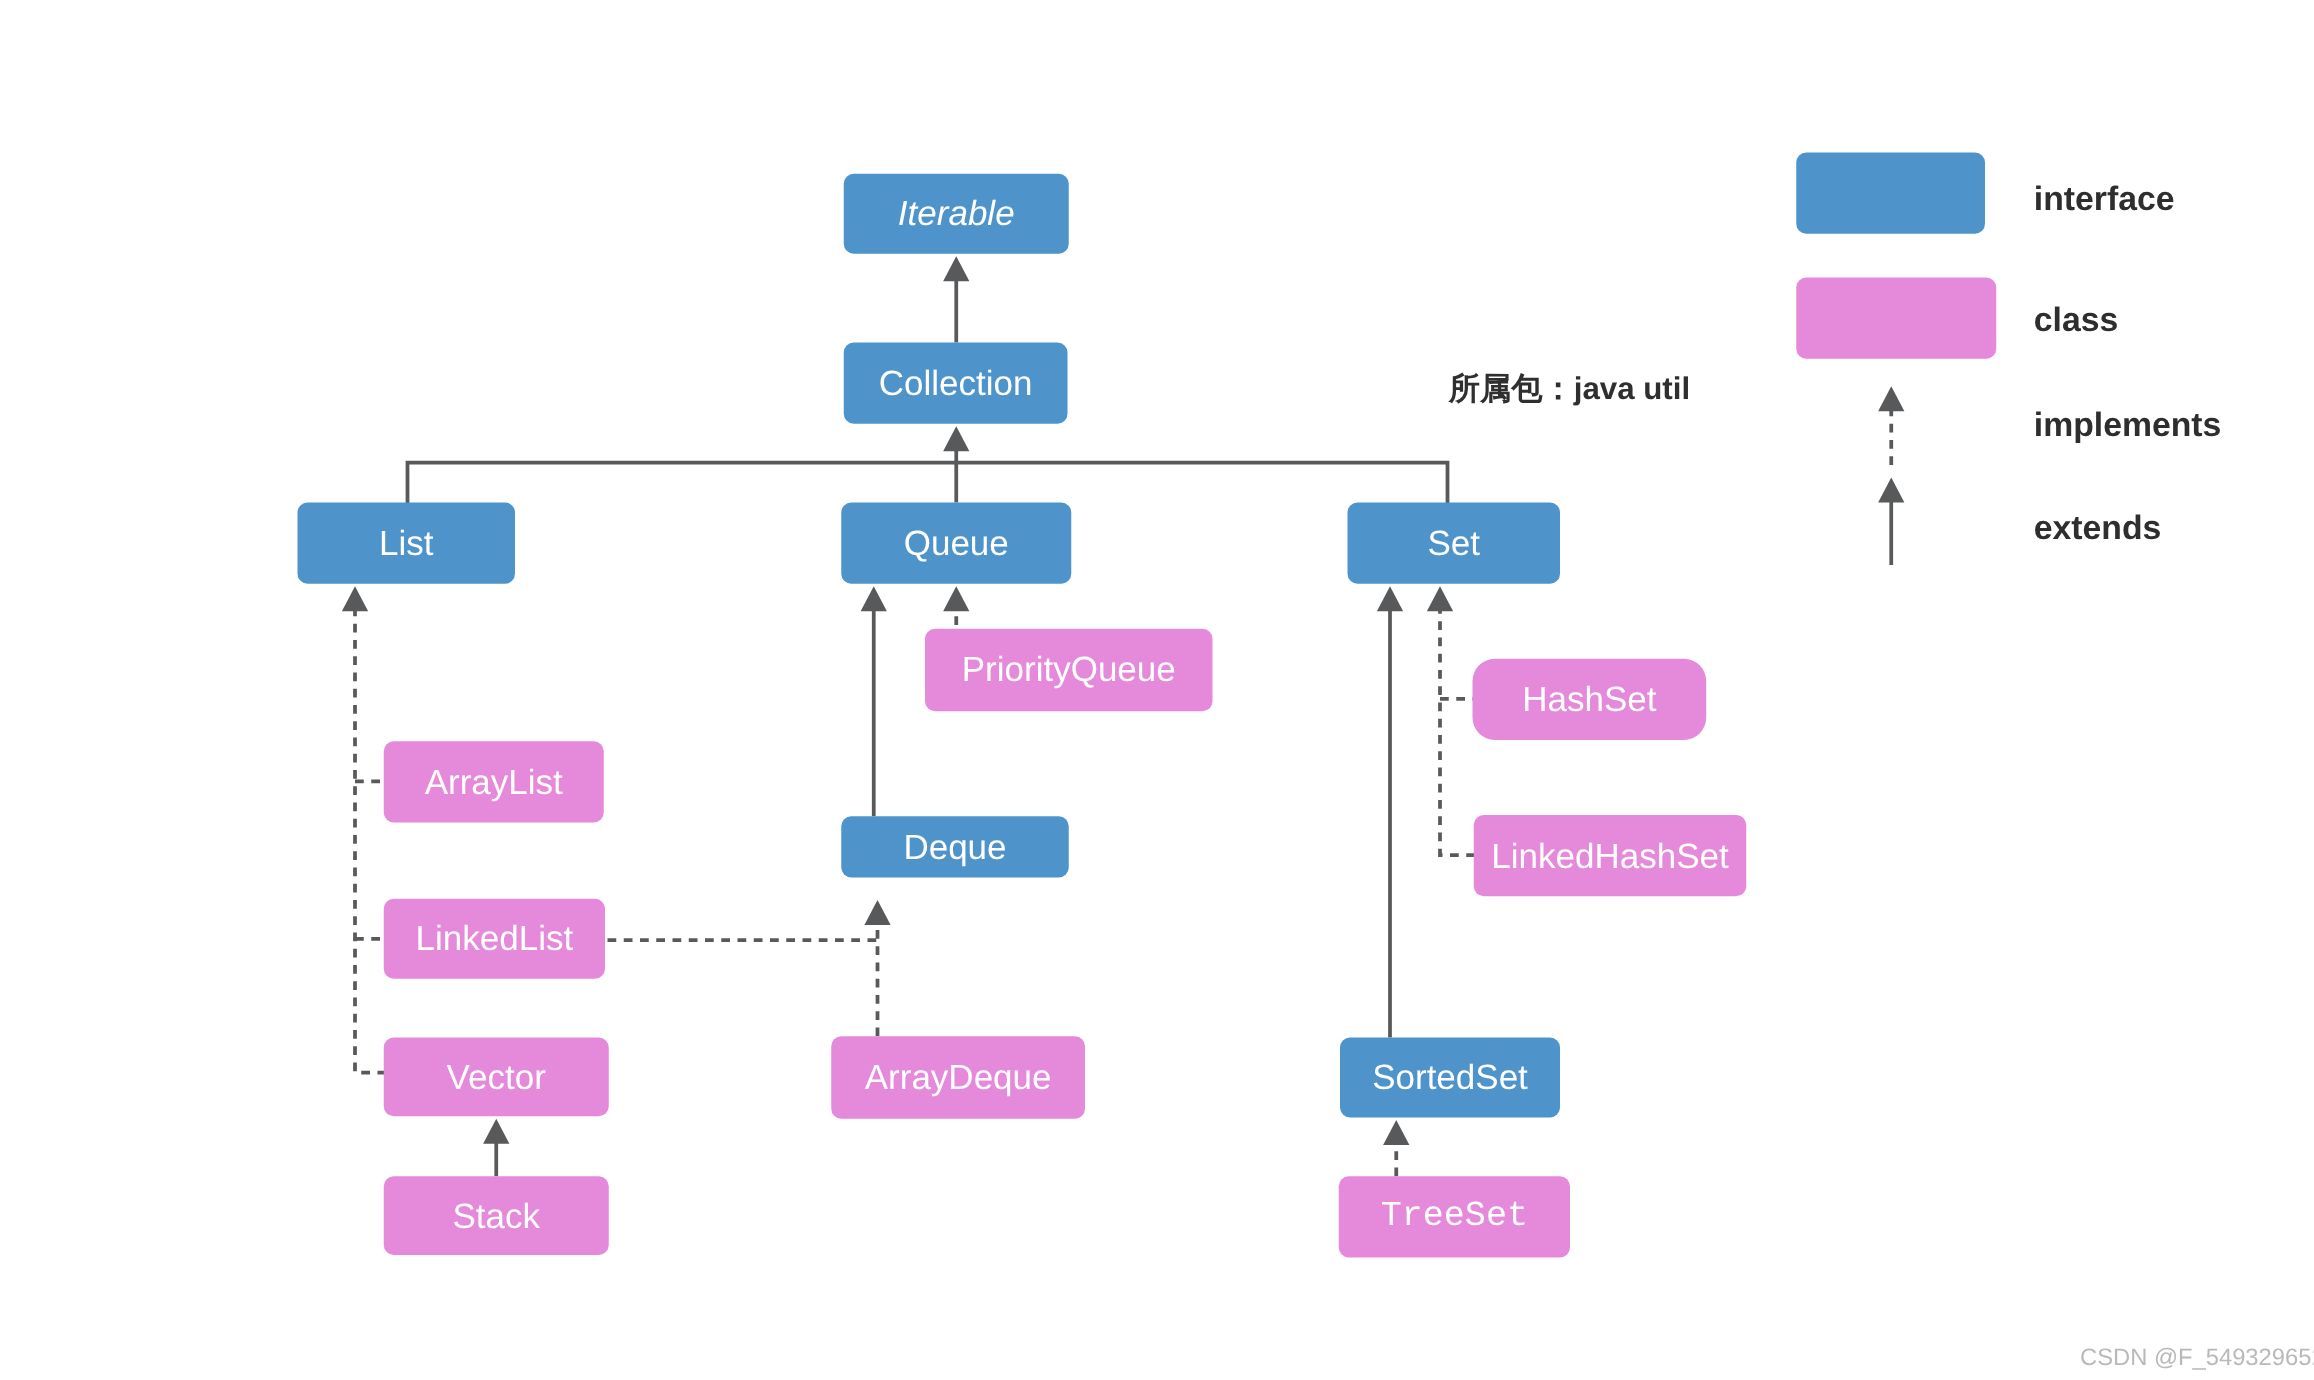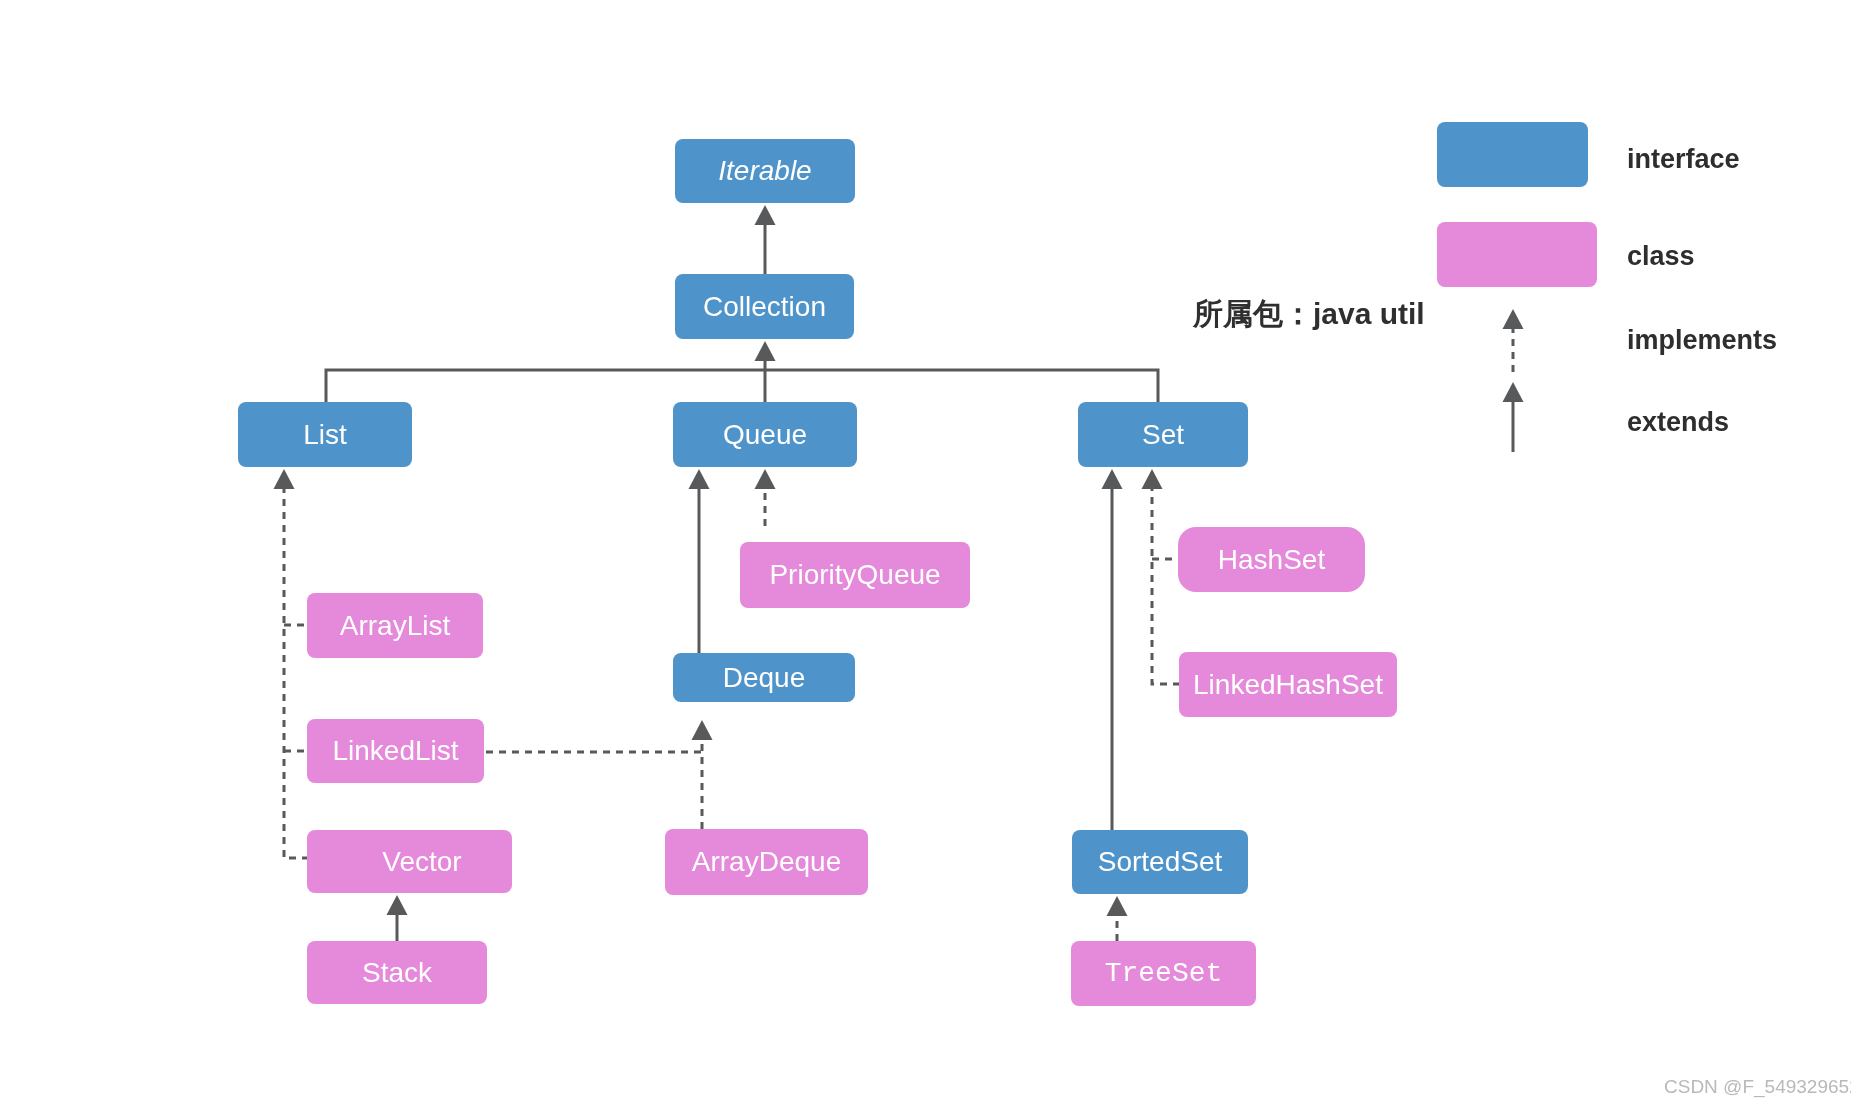--- a/index.html
+++ b/index.html
@@ -38,22 +38,22 @@
     position:absolute;left:1627px;
     font-weight:bold;font-size:27px;
     color:var(--c-legend-text,#2E2E2E);
     white-space:nowrap;
   }
   #ll-interface{top:144px;}
   #ll-class{top:241px;}
   #ll-implements{top:325px;}
   #ll-extends{top:407px;}
   .package-note{
-    position:absolute;left:1193px;top:294px;
-    font-weight:bold;font-size:30px;
+    position:absolute;left:1159px;top:294px;
+    font-weight:bold;font-size:25px;
     color:var(--c-note-text,#2F2F2F);
     white-space:nowrap;
   }
   .watermark{
     position:absolute;left:1664px;top:1076px;
     font-size:19px;
     color:var(--c-watermark,#B9B9B9);
     white-space:nowrap;
   }
 </style>
@@ -128,23 +128,23 @@
     </svg>
 
   <div id="nodes">
       <div class="node interface" style="left: 675px; top: 139px; width: 180px; height: 64px; font-style: italic;">Iterable</div>
       <div class="node interface" style="left: 675px; top: 274px; width: 179px; height: 65px;">Collection</div>
       <div class="node interface" style="left: 238px; top: 402px; width: 174px; height: 65px;">List</div>
       <div class="node interface" style="left: 673px; top: 402px; width: 184px; height: 65px;">Queue</div>
       <div class="node interface" style="left: 1078px; top: 402px; width: 170px; height: 65px;">Set</div>
       <div class="node class" style="left: 307px; top: 593px; width: 176px; height: 65px;">ArrayList</div>
       <div class="node class" style="left: 307px; top: 719px; width: 177px; height: 64px;">LinkedList</div>
-      <div class="node class" style="left: 307px; top: 830px; width: 180px; height: 63px; padding-left: 25px;">Vector</div>
+      <div class="node class" style="left: 307px; top: 830px; width: 180px; height: 63px;">Vector</div>
       <div class="node class" style="left: 307px; top: 941px; width: 180px; height: 63px;">Stack</div>
-      <div class="node class" style="left: 740px; top: 542px; width: 230px; height: 66px;">PriorityQueue</div>
+      <div class="node class" style="left: 740px; top: 503px; width: 230px; height: 66px;">PriorityQueue</div>
       <div class="node interface" style="left: 673px; top: 653px; width: 182px; height: 49px;">Deque</div>
       <div class="node class" style="left: 665px; top: 829px; width: 203px; height: 66px;">ArrayDeque</div>
       <div class="node class" style="left: 1178px; top: 527px; width: 187px; height: 65px; border-radius: 18px;">HashSet</div>
       <div class="node class" style="left: 1179px; top: 652px; width: 218px; height: 65px;">LinkedHashSet</div>
       <div class="node interface" style="left: 1072px; top: 830px; width: 176px; height: 64px;">SortedSet</div>
       <div class="node class" style="left: 1071px; top: 941px; width: 185px; height: 65px; font-family: Liberation Mono, monospace;">TreeSet</div>
     </div>
 
   <div class="package-note">所属包：java util</div>
 

